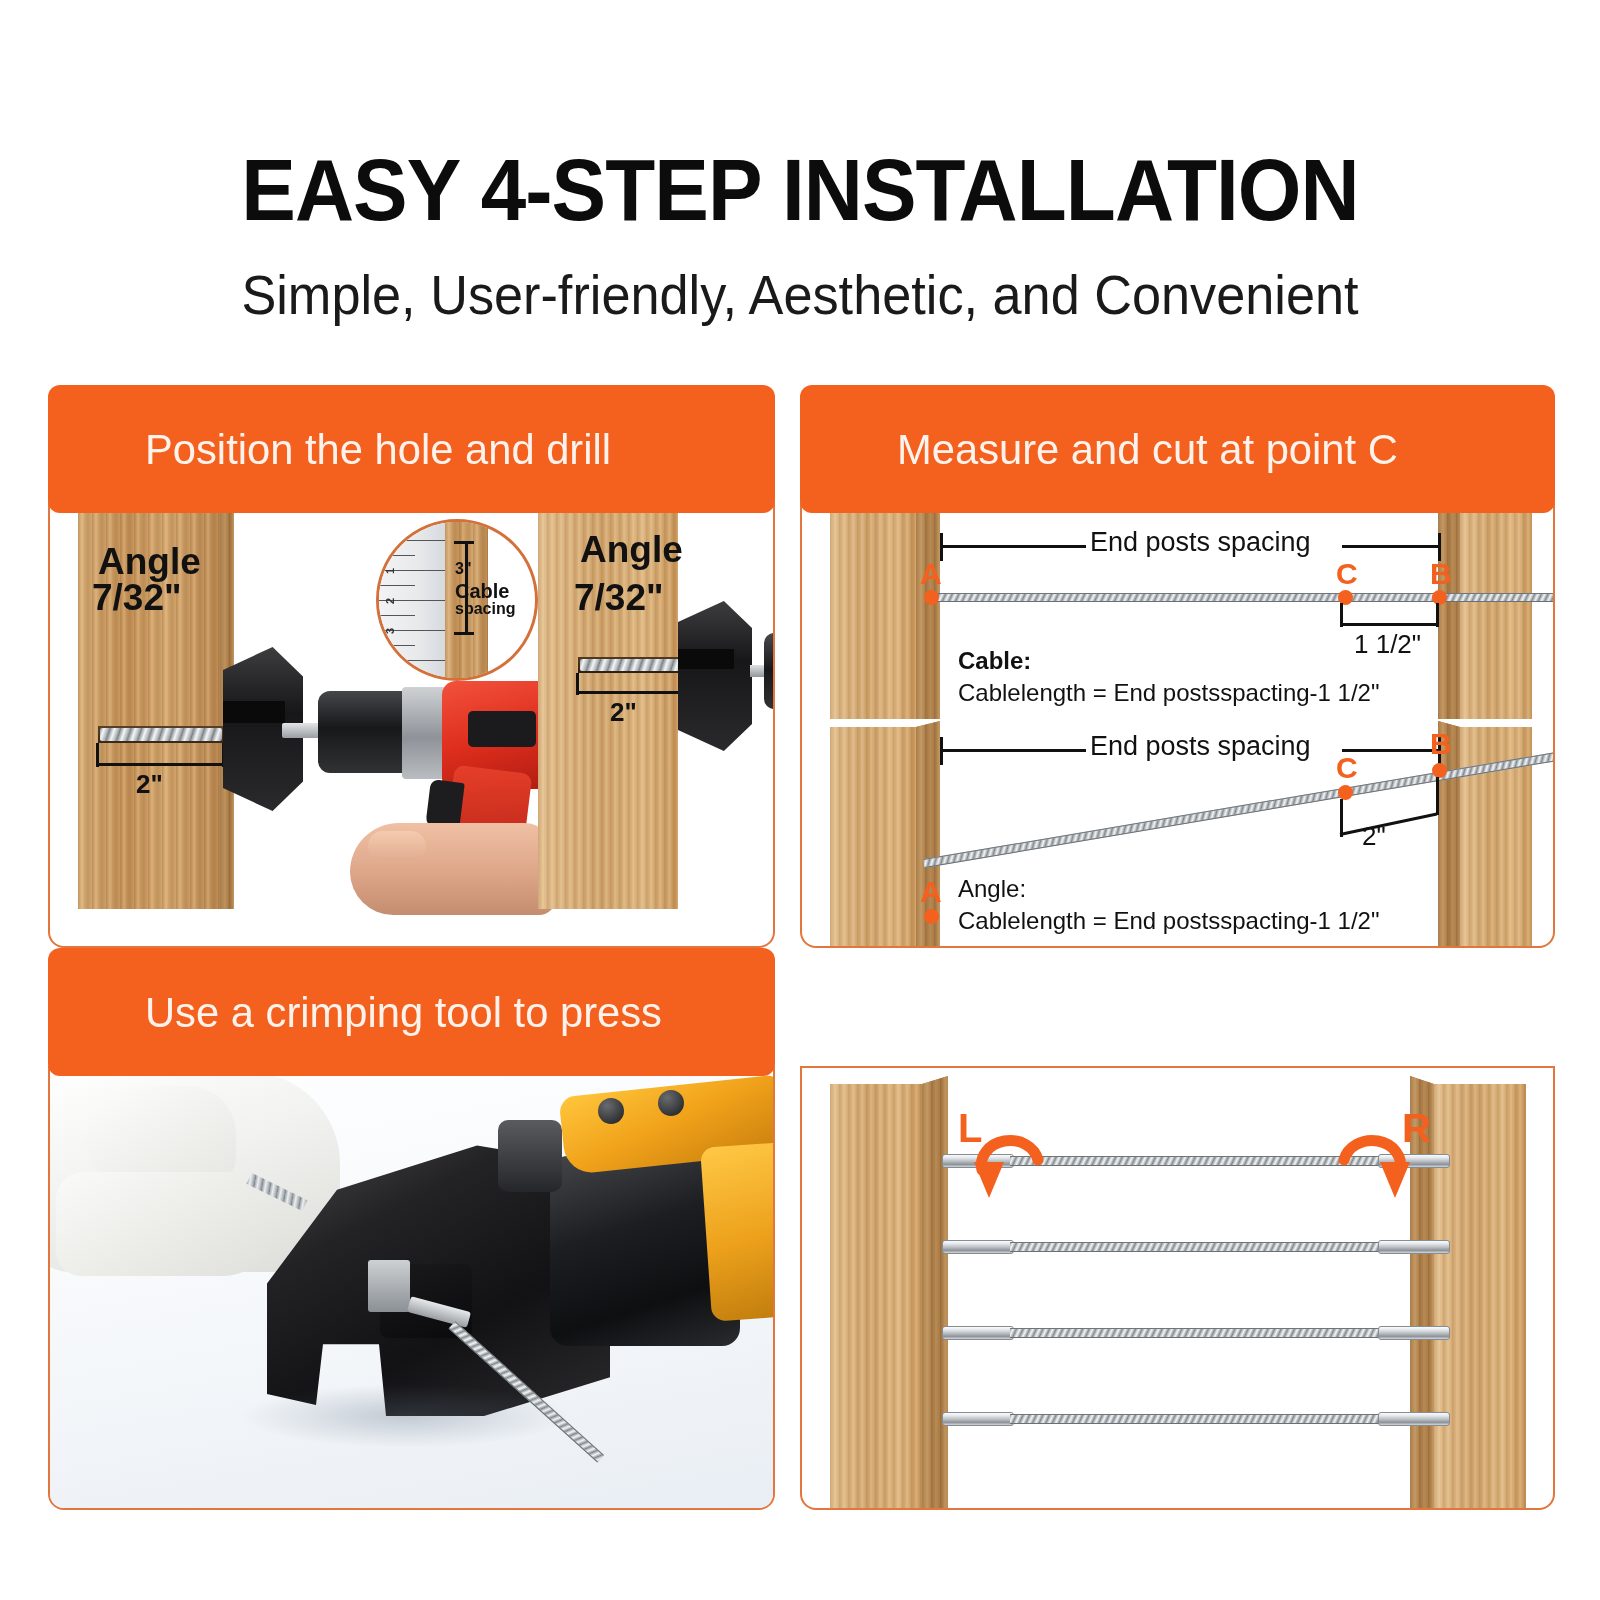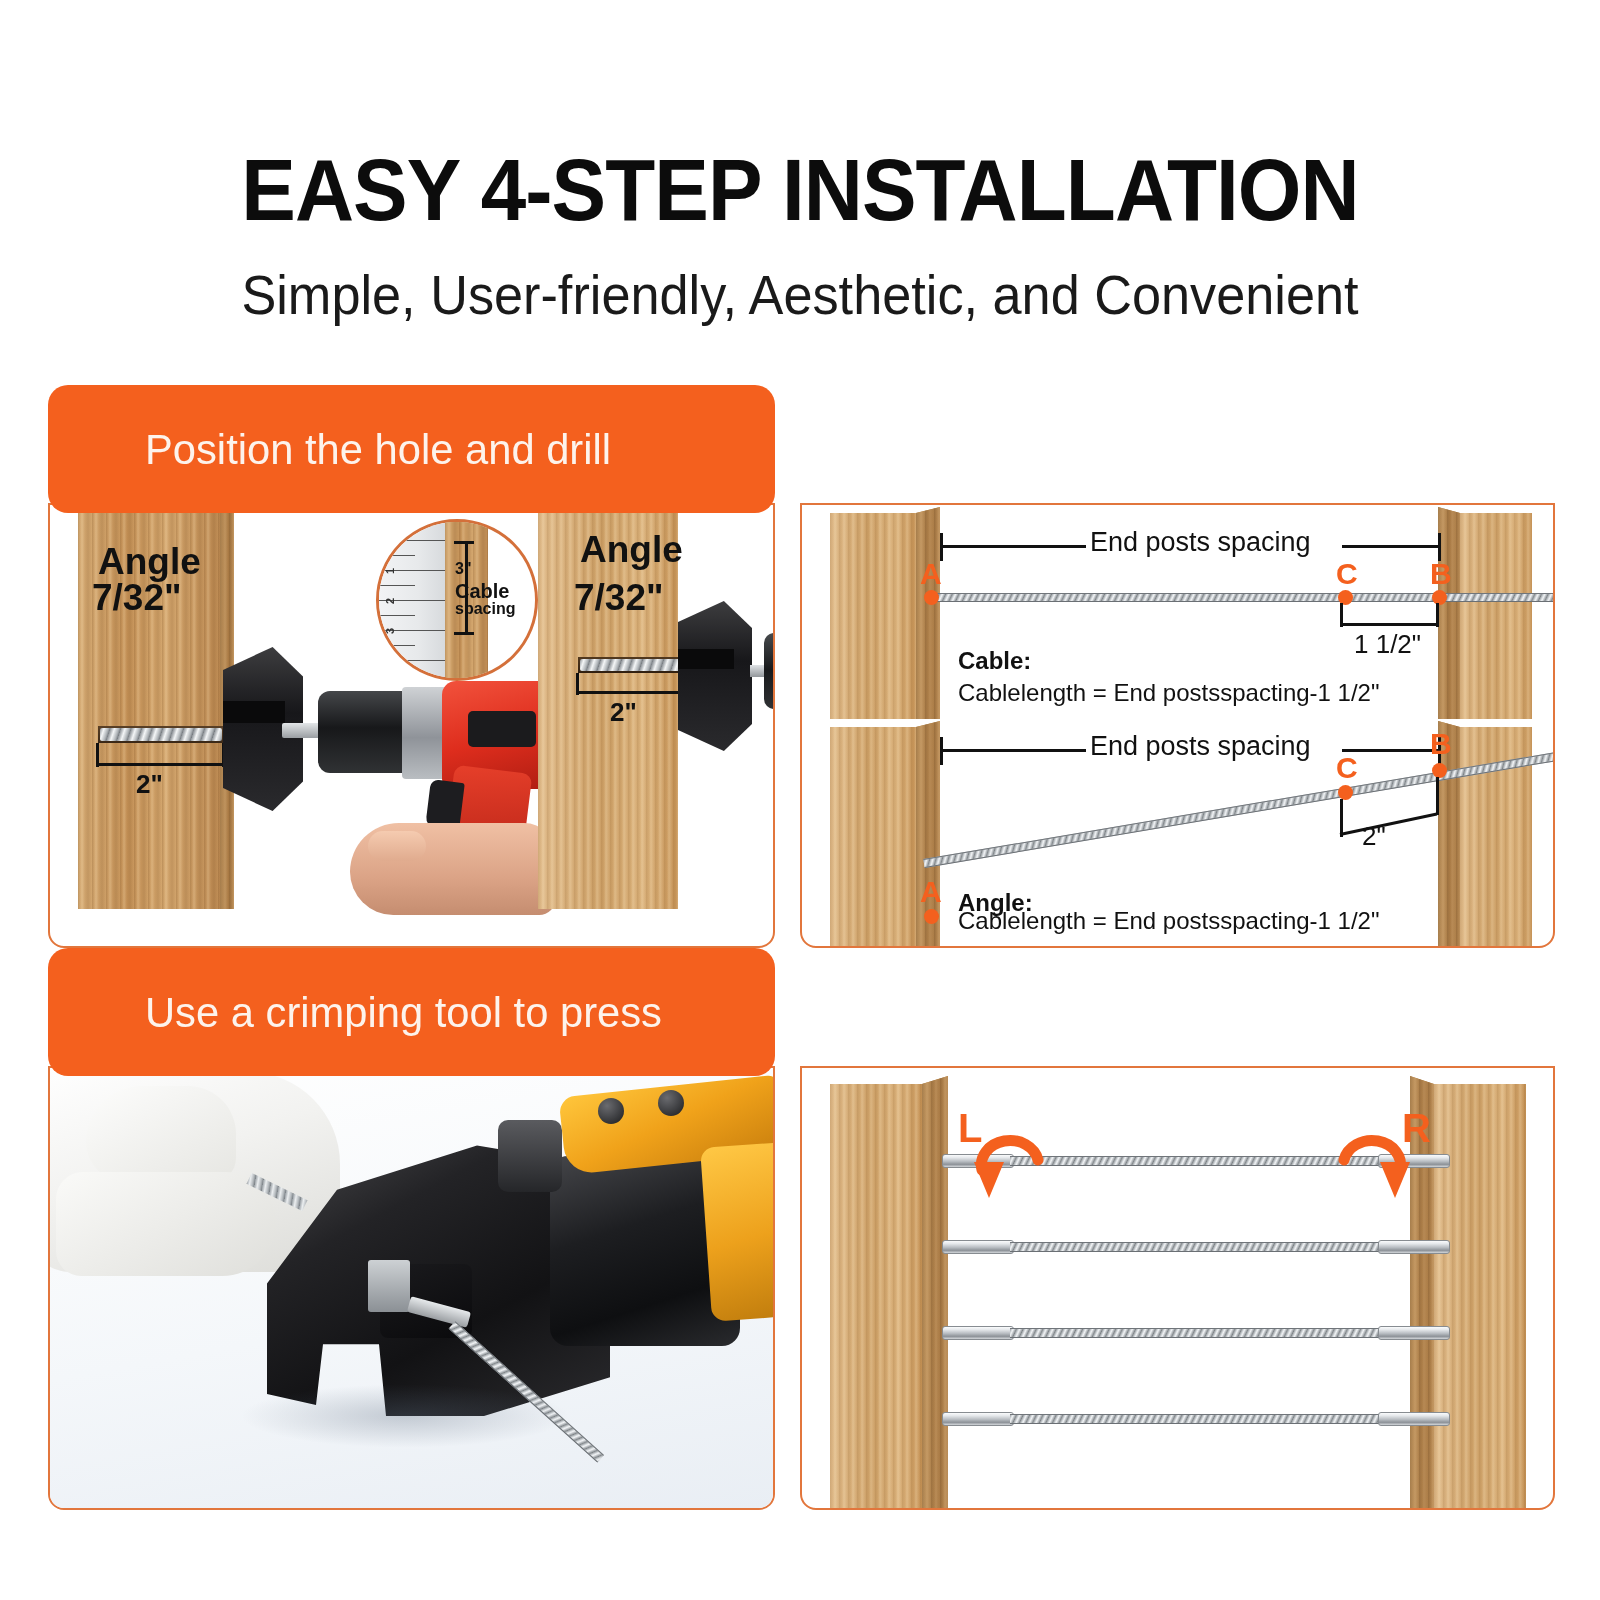--- a/index.html
+++ b/index.html
@@ -28,21 +28,21 @@
     transform: scaleX(0.95); transform-origin: center top;
     white-space: nowrap;
   }
 
   
   .panel { position: absolute; }
   .panel-head {
     position: absolute; left: 0; top: 0;
     width: 100%; height: 128px;
     background: #F4601E;
-    border-radius: 20px;
+    border-radius: 12px;
     display: flex; align-items: center;
     z-index: 4;
   }
   .panel-head-text {
     color: #FDF3EC; font-size: 43px; font-weight: 400;
     padding-left: 100px; white-space: nowrap;
     transform: scaleX(0.97); transform-origin: left center;
   }
   .panel-body {
     position: absolute; left: 0; top: 118px;
@@ -234,20 +234,23 @@
         <div style="position:absolute; left:700px; top:160px; width:22px; height:12px;
                     background:linear-gradient(180deg,#dfe2e5,#93979b);"></div>
         <div style="position:absolute; left:714px; top:128px; width:64px; height:76px;
                     background:linear-gradient(180deg,#474a4d 0%,#18191b 48%,#303234 100%);
                     border-radius:10px 6px 6px 10px;"></div>
       </div>
     </div>
   </div>
 
   <div class="panel" style="left:800px; top:385px; width:755px; height:563px;">
+    <div class="panel-head">
+      <div class="panel-head-text">Measure and cut at point C</div>
+    </div>
     <div class="panel-body" style="height:445px;">
       <div class="stage">
 
         <div style="position:absolute; left:0; top:0; width:100%; height:214px;">
 
           <div class="wood-light" style="position:absolute; left:28px; top:8px; width:86px; height:206px;"></div>
           <div class="wood-dark" style="position:absolute; left:114px; top:2px; width:24px; height:212px;
                       clip-path:polygon(0 6px,100% 0,100% 100%,0 100%);"></div>
 
           <div class="wood-dark" style="position:absolute; left:636px; top:2px; width:22px; height:212px;
@@ -305,21 +308,21 @@
 
           <div class="lbl-org" style="position:absolute; left:628px; top:8px; font-size:30px;">B</div>
           <div class="dot-org" style="left:630px; top:44px; width:15px; height:15px;"></div>
 
           <div class="ext" style="left:538px; top:80px; height:38px;"></div>
           <div class="ext" style="left:634px; top:58px; height:38px;"></div>
           <div class="dimline" style="left:538px; top:114px; width:99px; height:3px;
                       transform:rotate(-12deg); transform-origin:left center;"></div>
           <div style="position:absolute; left:560px; top:102px; font-size:26px; color:#111;">2"</div>
 
-          <div style="position:absolute; left:156px; top:156px; font-size:24px; font-weight:700; color:#111;margin-top:14px;">Angle:</div>
+          <div style="position:absolute; left:156px; top:156px; font-size:24px; font-weight:400; color:#111;">Angle:</div>
           <div style="position:absolute; left:156px; top:188px; font-size:24px; color:#111; white-space:nowrap;">Cablelength = End postsspacting-1 1/2"</div>
         </div>
       </div>
     </div>
   </div>
 
   <div class="panel" style="left:48px; top:948px; width:727px; height:562px;">
     <div class="panel-head">
       <div class="panel-head-text">Use a crimping tool to press</div>
     </div>

